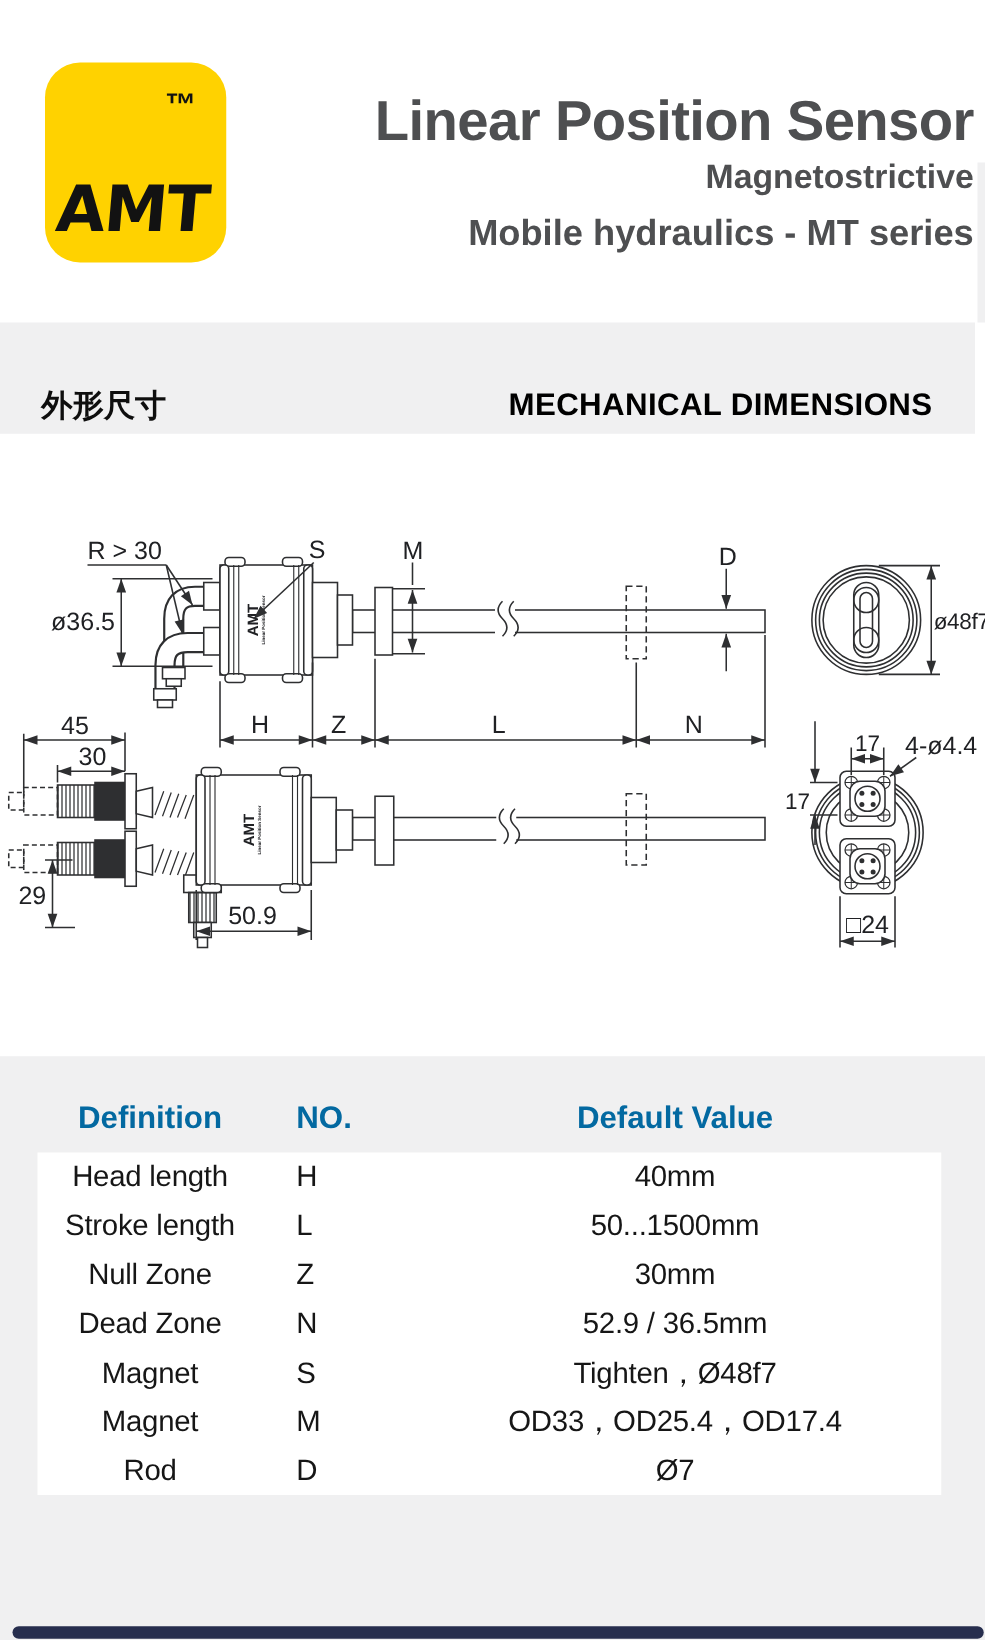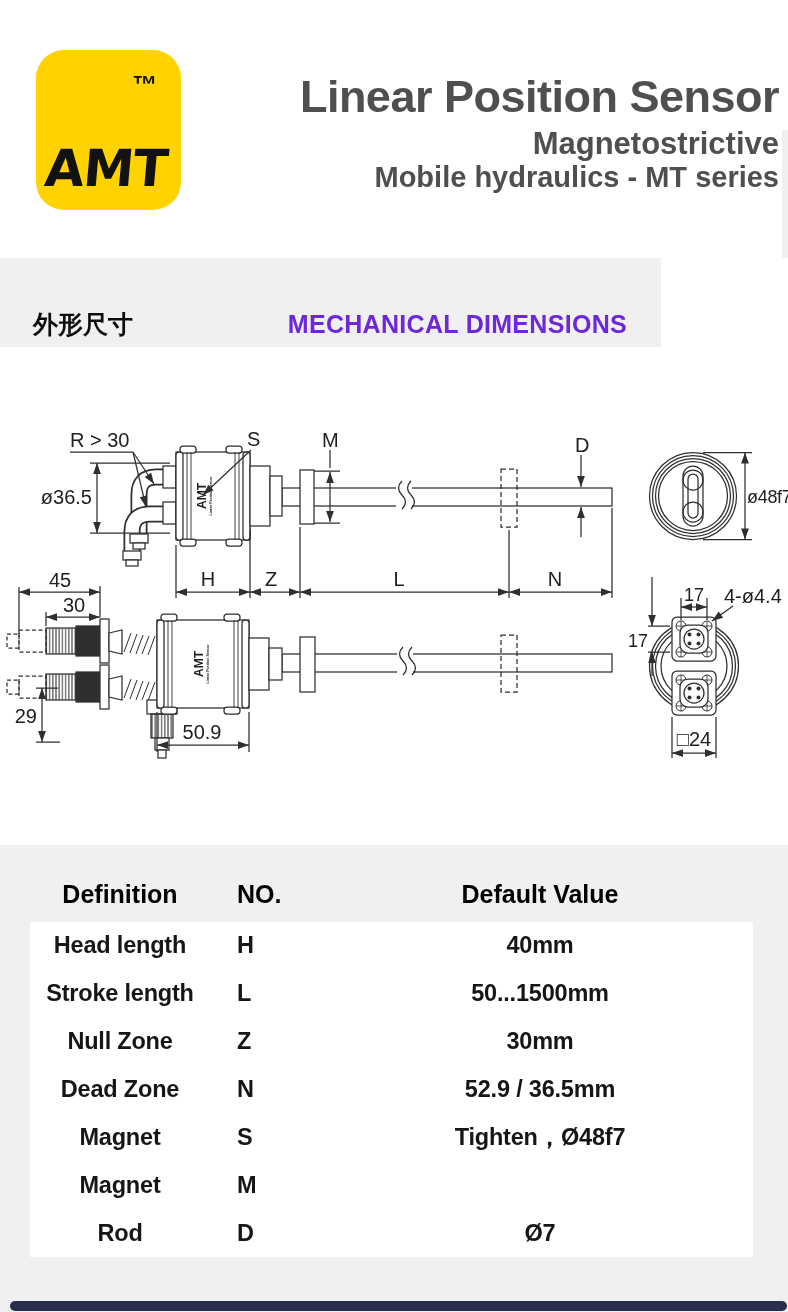--- a/index.html
+++ b/index.html
@@ -12,44 +12,44 @@
         font-family:"Liberation Sans", "DejaVu Sans", sans-serif;color:var(--ink);}
 
   
   .logo{position:absolute;left:36px;top:50px;width:145px;height:160px;background:var(--accent);border-radius:28px;}
   .logo .tm{position:absolute;right:24px;top:20px;font-size:25px;font-weight:700;color:#121212;}
   .logo .word{position:absolute;left:9px;bottom:12px;font-size:51px;font-weight:900;
               font-family:"DejaVu Sans", sans-serif;color:#121212;letter-spacing:-1px;transform:skewX(-5deg);}
   .title{position:absolute;top:74px;right:9px;text-align:right;color:var(--heading);font-weight:700;
          font-family:"Liberation Sans", sans-serif;}
   .title .t1{font-size:45px;letter-spacing:-0.5px;line-height:1;}
-  .title .t2{font-size:31px;margin-top:9px;line-height:1;}
-  .title .t3{font-size:29px;margin-top:4px;line-height:1;}
+  .title .t2{font-size:27px;margin-top:9px;line-height:1;}
+  .title .t3{font-size:29px;margin-top:18px;line-height:1;}
 
   .edge-strip{position:absolute;right:0;top:130px;width:6px;height:128px;background:var(--band);}
 
   
-  .band{position:absolute;left:0;top:258px;width:661px;height:89px;background:var(--band);}
+  .band{position:absolute;left:0;top:258px;width:780px;height:89px;background:var(--band);}
   .band .zh{position:absolute;left:33px;top:50px;font-size:25px;font-weight:700;color:#0e0e0e;}
-  .band .en{position:absolute;right:34px;top:52px;font-size:25px;font-weight:700;letter-spacing:0.3px;color:#6d28d9;}
+  .band .en{position:absolute;right:34px;top:52px;font-size:25px;font-weight:700;letter-spacing:0.3px;color:#000000;}
 
   
   .drawing{position:absolute;left:0;top:347px;width:788px;height:498px;}
   svg{display:block;}
   svg text{font-family:"Liberation Sans", sans-serif;fill:#202124;}
   .dim{font-size:20px;}
   .dimS{font-size:18px;}
 
   
   .spec{position:absolute;left:0;top:845px;width:788px;height:467px;background:var(--band);}
-  .spec-head{position:absolute;left:0;top:35px;width:720px;height:30px;font-weight:700;font-size:25px;color:#000000;}
+  .spec-head{position:absolute;left:0;top:35px;width:720px;height:30px;font-weight:700;font-size:25px;color:#0369a1;}
   .spec-head .h1{position:absolute;left:0;width:240px;text-align:center;}
   .spec-head .h2{position:absolute;left:237px;}
   .spec-head .h3{position:absolute;left:340px;width:400px;text-align:center;}
-  .card{position:absolute;left:30px;top:77px;width:723px;height:335px;background:#fff;display:flex;flex-direction:column;font-weight:bold;}
+  .card{position:absolute;left:30px;top:77px;width:723px;height:274px;background:#fff;display:flex;flex-direction:column;}
   .row{flex:1;display:flex;align-items:center;font-size:23.5px;letter-spacing:-0.2px;color:#161616;}
   .row .c1{width:180px;text-align:center;}
   .row .c2{width:87px;padding-left:27px;}
   .row .c3{flex:1;text-align:center;padding-left:30px;}
 
   .hscroll{position:absolute;left:10px;top:1301px;width:777px;height:10px;border-radius:5px;background:var(--footer);}
 </style>
 </head>
 <body>
 
@@ -352,20 +352,21 @@
 
         <div class="row">
           <div class="c1">Magnet</div>
           <div class="c2">S</div>
           <div class="c3">Tighten，Ø48f7</div>
         </div>
 
         <div class="row">
           <div class="c1">Magnet</div>
           <div class="c2">M</div>
+          <div class="c3">OD33，OD25.4，OD17.4</div>
         </div>
 
         <div class="row">
           <div class="c1">Rod</div>
           <div class="c2">D</div>
           <div class="c3">Ø7</div>
         </div>
       </div>
   </div>
 

